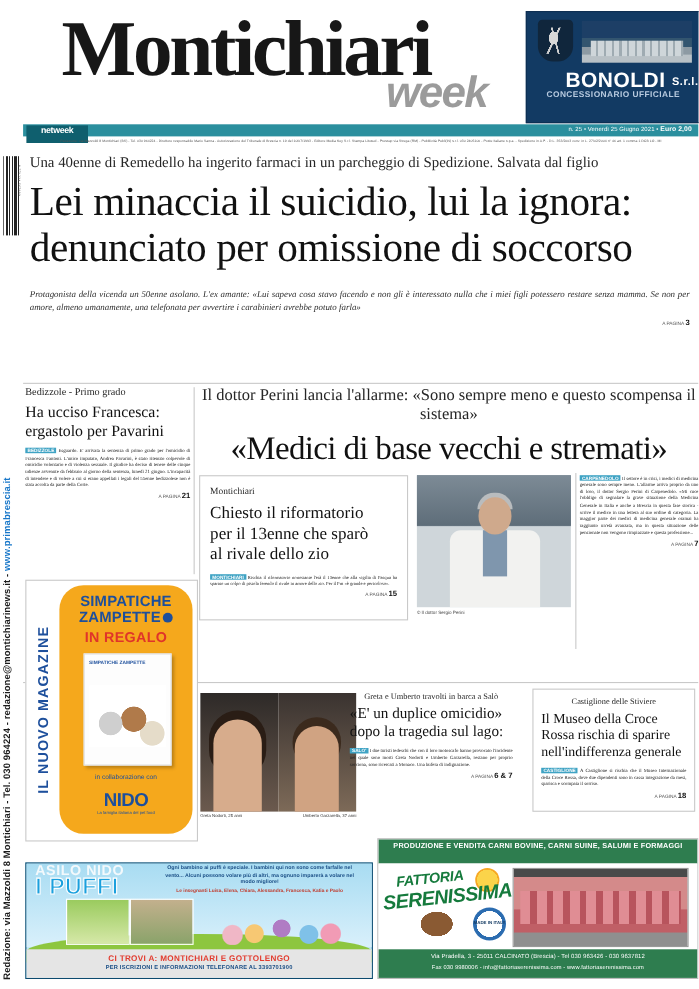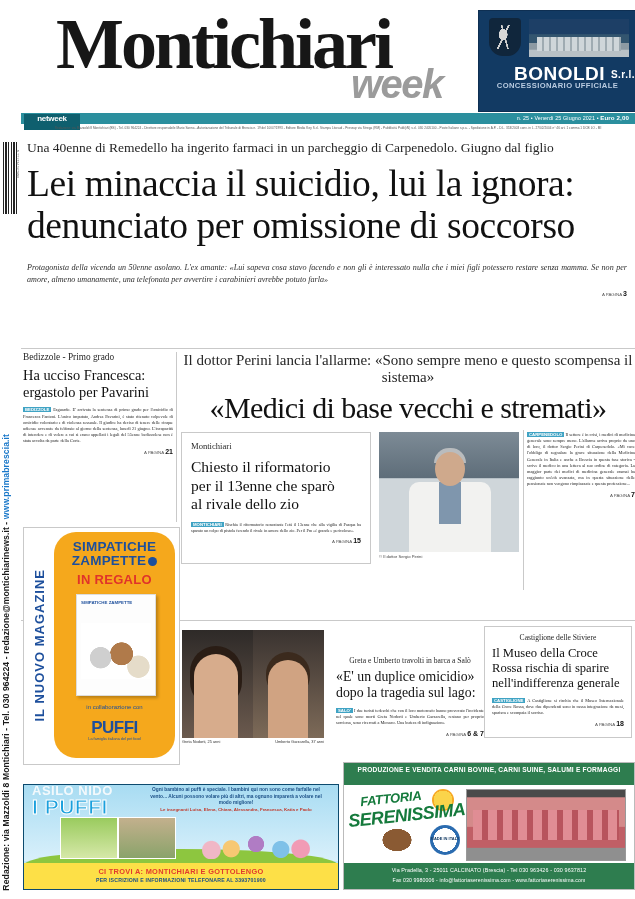--- a/index.html
+++ b/index.html
@@ -145,21 +145,21 @@
   .lake-photo{position:absolute;left:182px;top:630px;width:142px;height:108px;overflow:hidden;}
   .lp-l{position:absolute;left:0;top:0;width:71px;height:108px;background:linear-gradient(#2e2a28,#6b5a4e);}
   .lp-r{position:absolute;left:71px;top:0;width:71px;height:108px;background:linear-gradient(#3a3330,#7d6a58);}
   .lp-f1{position:absolute;left:12px;top:24px;width:44px;height:84px;border-radius:22px 22px 0 0;background:#d7ac8c;}
   .lp-h1{position:absolute;left:8px;top:16px;width:52px;height:62px;border-radius:26px;background:#2a1d15;}
   .lp-f2{position:absolute;left:86px;top:30px;width:40px;height:78px;border-radius:20px 20px 0 0;background:#d0a382;}
   .lp-h2{position:absolute;left:84px;top:22px;width:44px;height:46px;border-radius:22px;background:#3b2a1d;}
   .lp-cap{position:absolute;left:182px;top:739px;width:142px;display:flex;justify-content:space-between;
     font-family:"Liberation Sans",sans-serif;font-size:3.9px;color:#333;}
 
-  .col-salo{position:absolute;left:336px;top:628px;width:148px;margin-top:28px;}
+  .col-salo{position:absolute;left:318px;top:628px;width:148px;}
   .salo-eye{font-family:"Liberation Serif",serif;font-size:7.6px;color:#262626;text-align:center;}
   .salo-hl{font-family:"Liberation Serif",serif;font-size:13.8px;line-height:1.15;
     color:#111;margin-top:4px;}
 
   .cast-box{position:absolute;left:484px;top:626px;width:148px;height:112px;
     border:1px solid #c9c9c9;padding:6px 7px;box-sizing:border-box;}
   .cast-eye{font-family:"Liberation Serif",serif;font-size:7.6px;color:#262626;text-align:center;}
   .cast-hl{font-family:"Liberation Serif",serif;font-size:12.6px;line-height:1.18;color:#111;margin-top:4px;}
 
   
@@ -183,21 +183,21 @@
     background:linear-gradient(#9acb5e,#d6e8a8);border:1px solid #fff;}
   .pf-ph2{position:absolute;left:94px;top:32px;width:56px;height:40px;
     background:linear-gradient(#c3b08d,#8aa36a);border:1px solid #fff;}
   .pf-kids{position:absolute;left:170px;top:40px;width:124px;height:34px;
     background:
       radial-gradient(circle at 14% 74%,#f0b7c6 0 8%,transparent 9%),
       radial-gradient(circle at 30% 70%,#f7c873 0 9%,transparent 10%),
       radial-gradient(circle at 50% 56%,#b07cc4 0 12%,transparent 13%),
       radial-gradient(circle at 70% 72%,#7fc1e8 0 9%,transparent 10%),
       radial-gradient(circle at 86% 70%,#f19bb5 0 8%,transparent 9%);}
-  .pf-footer{position:absolute;left:0;bottom:0;width:314px;height:26px;background:#fde047;}
+  .pf-footer{position:absolute;left:0;bottom:0;width:314px;height:26px;background:#e5e5e5;}
   .pf-f1{position:absolute;left:0;top:4px;width:314px;text-align:center;
     font-family:"Liberation Sans",sans-serif;font-weight:700;font-size:7.4px;color:#e23b2e;letter-spacing:.3px;}
   .pf-f2{position:absolute;left:0;top:14px;width:314px;text-align:center;
     font-family:"Liberation Sans",sans-serif;font-weight:700;font-size:5.2px;color:#1b4f86;letter-spacing:.2px;}
 
   
   .ad-fatt{position:absolute;left:343px;top:762px;width:290px;height:126px;
     border:1px solid #bbb;background:#fff;overflow:hidden;}
   .ft-top{position:absolute;left:0;top:0;width:290px;height:22px;background:#2e7d4f;}
   .ft-top-t{position:absolute;left:0;top:3px;width:290px;text-align:center;
@@ -260,21 +260,21 @@
   </div>
 
   <div class="nwbar"></div>
   <div class="nwlogo">netweek</div>
   <div class="nwright">
     <span>n. 25 • Venerdì 25 Giugno 2021 • </span><b>Euro 2,00</b>
   </div>
   <div class="colophon">Redazione: via Mazzoldi 8 Montichiari (BS) - Tel. 030 964224 - Direttore responsabile Mario Sanna - Autorizzazione del Tribunale di Brescia n. 19 del 10/07/1993 - Editore Media Key S.r.l. Stampa Litosud - Pressup via Strega (RM) - Pubblicità Publi(iN) s.r.l. 030 2405100 - Poste Italiane s.p.a. - Spedizione in A.P. - D.L. 353/2003 conv. in L. 27/02/2004 n° 46 art. 1 comma 1 DCB LO - MI</div>
 
   <div class="lead">
-    <div class="kicker">Una 40enne di Remedello ha ingerito farmaci in un parcheggio di Carpenedolo. Giugno dal figlio</div>
+    <div class="kicker">Una 40enne di Remedello ha ingerito farmaci in un parcheggio di Spedizione. Salvata dal figlio</div>
     <div class="lead-hl">
       <div>Lei minaccia il suicidio, lui la ignora:</div>
       <div>denunciato per omissione di soccorso</div>
     </div>
     <div class="standfirst">Protagonista della vicenda un 50enne asolano. L'ex amante: «Lui sapeva cosa stavo facendo e non gli è interessato nulla che i miei figli potessero restare senza mamma. Se non per amore, almeno umanamente, una telefonata per avvertire i carabinieri avrebbe potuto farla»</div>
     <div class="pagelink">
       <span>A PAGINA </span><b>3</b>
     </div>
   </div>
   <div class="hr" style="top:348px"></div>
@@ -349,21 +349,21 @@
       <div class="zamp-t1">
         <span>SIMPATICHE</span><br>
         <span>ZAMPETTE</span><span class="zamp-paw"></span>
       </div>
       <div class="zamp-t2">IN REGALO</div>
       <div class="zamp-book">
         <div class="zamp-book-t">SIMPATICHE ZAMPETTE</div>
         <div class="zamp-pets"></div>
       </div>
       <div class="zamp-coll">in collaborazione con</div>
-      <div class="zamp-monge">PUFFI</div>
+      <div class="zamp-monge">NIDO</div>
       <div class="zamp-monge-sub">La famiglia italiana del pet food</div>
     </div>
   </div>
 
   <div class="lake-photo">
     <div class="lp-l"></div>
     <div class="lp-r"></div>
     <div class="lp-h1"></div>
     <div class="lp-f1"></div>
     <div class="lp-h2"></div>

